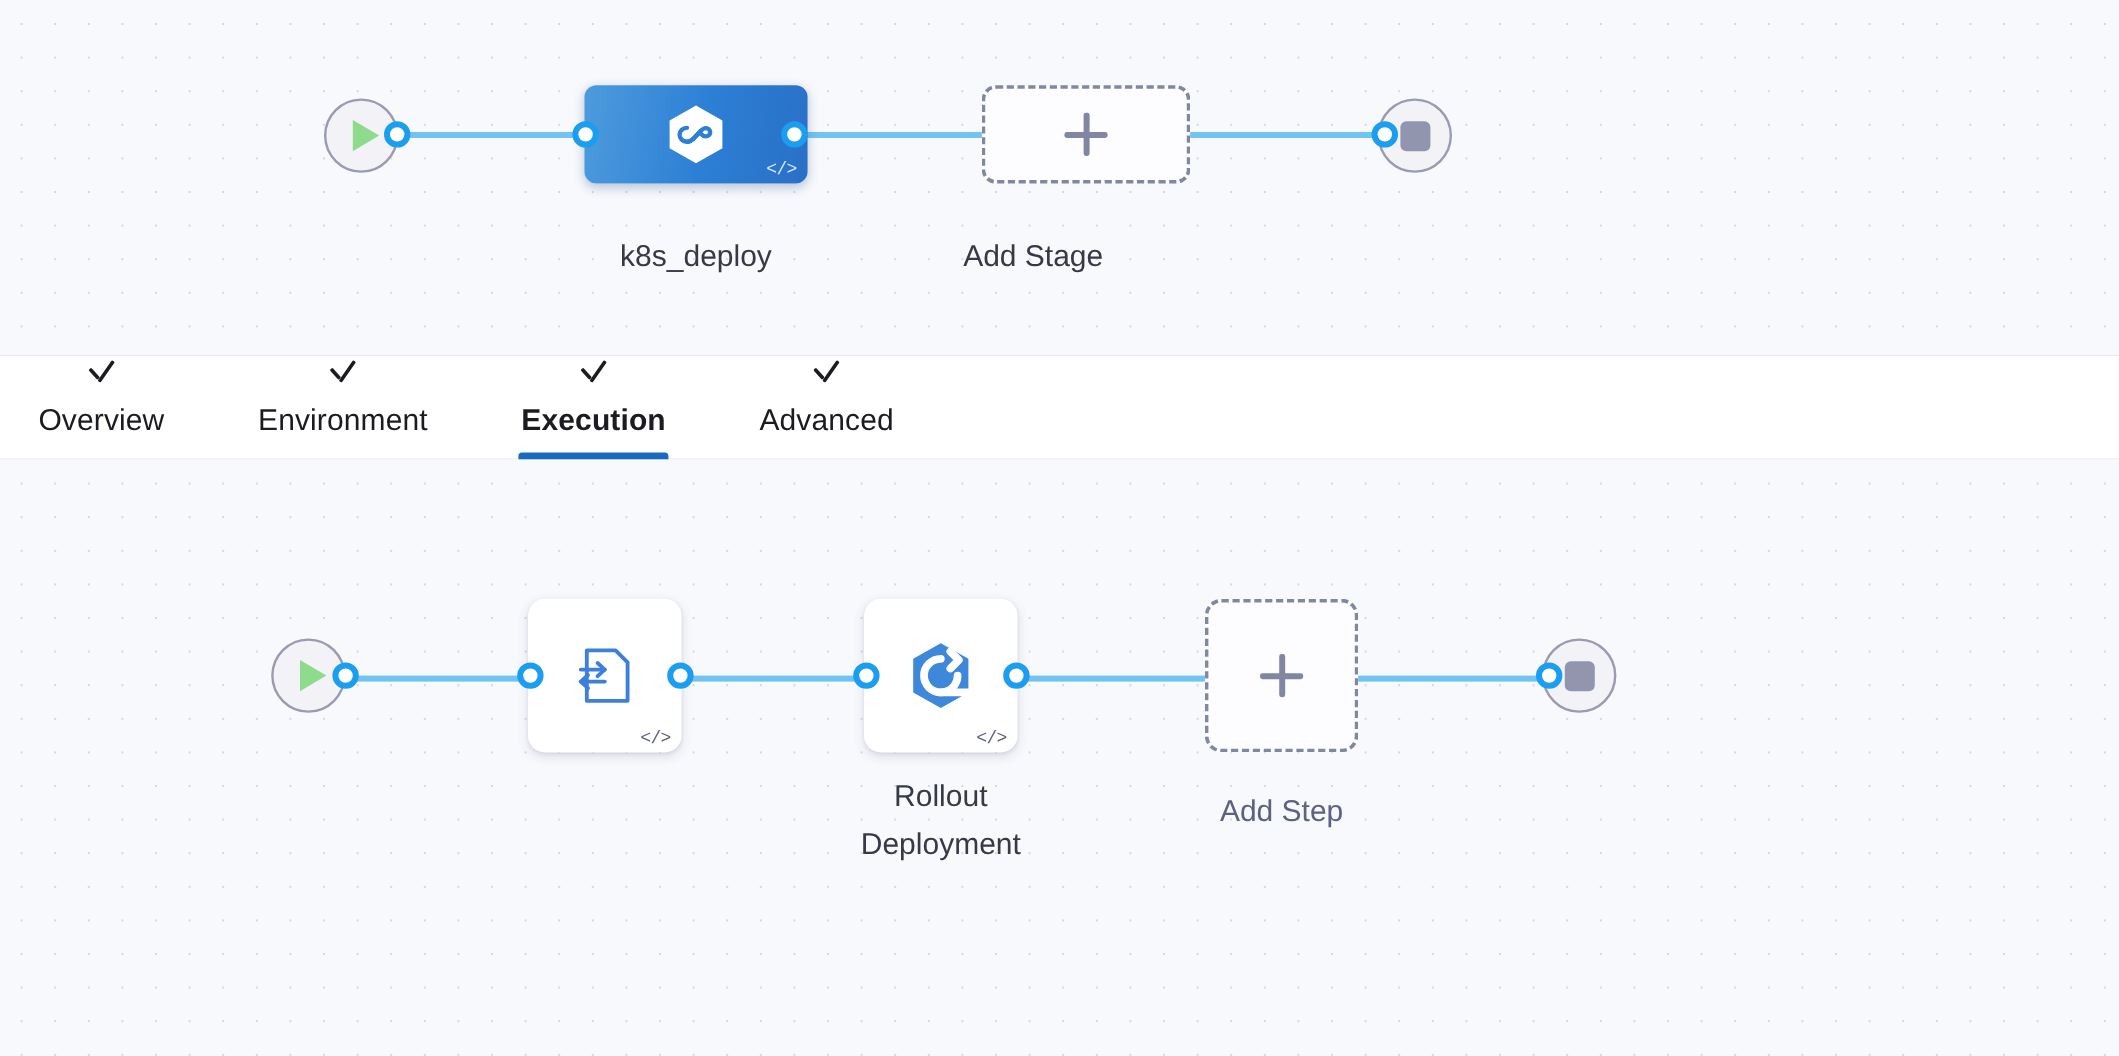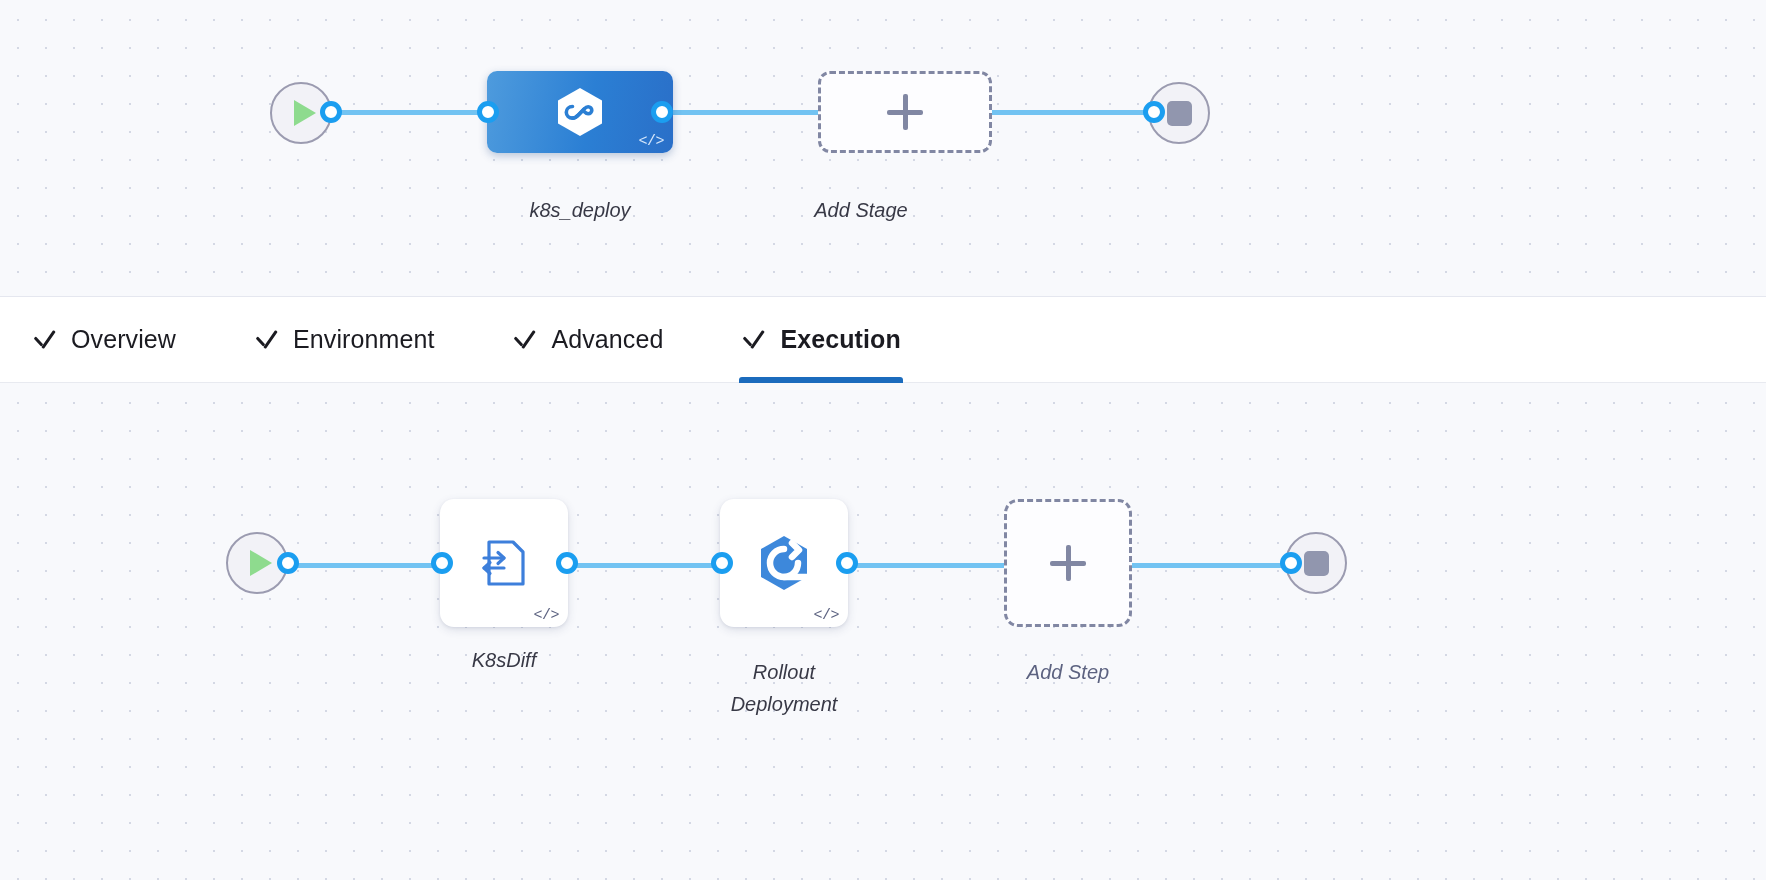--- a/index.html
+++ b/index.html
@@ -47,20 +47,21 @@
   .tab {
     display: flex;
     align-items: center;
     gap: 13px;
     height: 100%;
     position: relative;
     padding: 0 18px 0 2px;
     margin-right: 58px;
     cursor: pointer;
     user-select: none;
+    flex-direction: column;
   }
   .tab .check {
     width: 26px; height: 26px;
     display: inline-block;
     flex: 0 0 26px;
     position: relative;
   }
   .tab .check::before,
   .tab .check::after {
     content: "";
@@ -192,26 +193,25 @@
     background: #8187a3;
     border-radius: 2px;
   }
   .plus::before { left: 18px; top: 2px; width: 5px; height: 36px; }
   .plus::after  { top: 18px; left: 2px; height: 5px; width: 36px; }
 
   
   .node-label {
     position: absolute;
     text-align: center;
-    font-size: 20px;
+    font-size: 25px;
     color: #383946;
     line-height: 1.6;
     white-space: pre-line;
     user-select: none;
-    font-style: italic;
   }
   .node-label.muted { color: #5c6280; }
 </style>
 </head>
 <body>
 
 <div id="app">
 
   <div class="canvas stage-canvas">
 
@@ -249,27 +249,27 @@
 
   <div class="tab-bar">
     <div class="tab">
       <span class="check"></span>
       <span class="tab-label">Overview</span>
     </div>
     <div class="tab">
       <span class="check"></span>
       <span class="tab-label">Environment</span>
     </div>
+    <div class="tab active">
+      <span class="check"></span>
+      <span class="tab-label">Execution</span>
+    </div>
     <div class="tab">
       <span class="check"></span>
       <span class="tab-label">Advanced</span>
-    </div>
-    <div class="tab active">
-      <span class="check"></span>
-      <span class="tab-label">Execution</span>
     </div>
   </div>
 
   <div class="canvas step-canvas">
 
     <div class="edge" style="left:288px; top:180px; width:160px;"></div>
     <div class="edge" style="left:565px; top:180px; width:165px;"></div>
     <div class="edge" style="left:845px; top:180px; width:168px;"></div>
     <div class="edge" style="left:1126px; top:180px; width:170px;"></div>
 
@@ -283,34 +283,33 @@
         <path d="M12 6 H36 L46 16 V48 H12 Z" fill="none" stroke="#3d7fdb" stroke-width="3.2" stroke-linejoin="round"></path>
         <path d="M7 22 H27" fill="none" stroke="#3d7fdb" stroke-width="3.2" stroke-linecap="round"></path>
         <path d="M21 16.5 L27 22 L21 27.5" fill="none" stroke="#3d7fdb" stroke-width="3.2" stroke-linecap="round" stroke-linejoin="round"></path>
         <path d="M27 32 H7" fill="none" stroke="#3d7fdb" stroke-width="3.2" stroke-linecap="round"></path>
         <path d="M13 26.5 L7 32 L13 37.5" fill="none" stroke="#3d7fdb" stroke-width="3.2" stroke-linecap="round" stroke-linejoin="round"></path>
       </svg>
       <span class="code-badge on-white">&lt;/&gt;</span>
     </div>
     <div class="port" style="left:431px; top:169px;"></div>
     <div class="port" style="left:556px; top:169px;"></div>
-    <div class="node-label" style="left:374px; top:261px; width:260px;">K8sDiff</div>
 
     <div class="step-node" style="position:absolute; left:720px; top:116px;">
       <svg width="64" height="64" viewBox="0 0 64 64">
         <polygon points="32,5 55,18 55,46 32,59 9,46 9,18" fill="#3d88db"></polygon>
         <path d="M32 18 a14 14 0 1 0 14 14" fill="none" stroke="#ffffff" stroke-width="6.5" stroke-linecap="round"></path>
         <path d="M40 12 L47 19 L40 26" fill="none" stroke="#ffffff" stroke-width="6.5" stroke-linecap="round" stroke-linejoin="round"></path>
         <path d="M32 46 H55" stroke="#ffffff" stroke-width="6.5" stroke-linecap="round"></path>
       </svg>
       <span class="code-badge on-white">&lt;/&gt;</span>
     </div>
     <div class="port" style="left:711px; top:169px;"></div>
     <div class="port" style="left:836px; top:169px;"></div>
-    <div class="node-label" style="left:654px; top:261px; width:260px;margin-top:12px;">Rollout
+    <div class="node-label" style="left:654px; top:261px; width:260px;">Rollout
 Deployment</div>
 
     <div class="add-box step-add" style="position:absolute; left:1004px; top:116px;">
       <span class="plus"></span>
     </div>
     <div class="node-label muted" style="left:938px; top:261px; width:260px;margin-top:12px;">Add Step</div>
 
     <div class="terminator" style="left:1285px; top:149px;">
       <span class="stop-sq"></span>
     </div>

